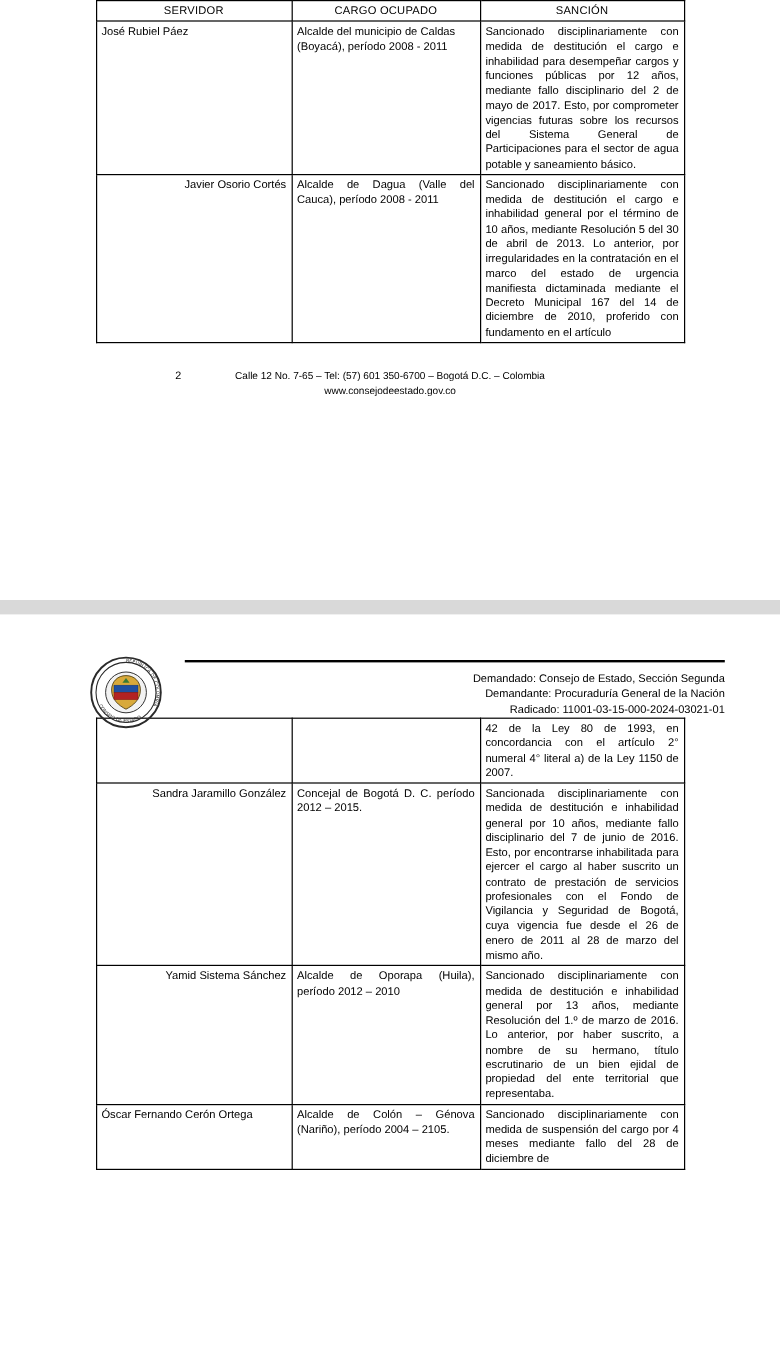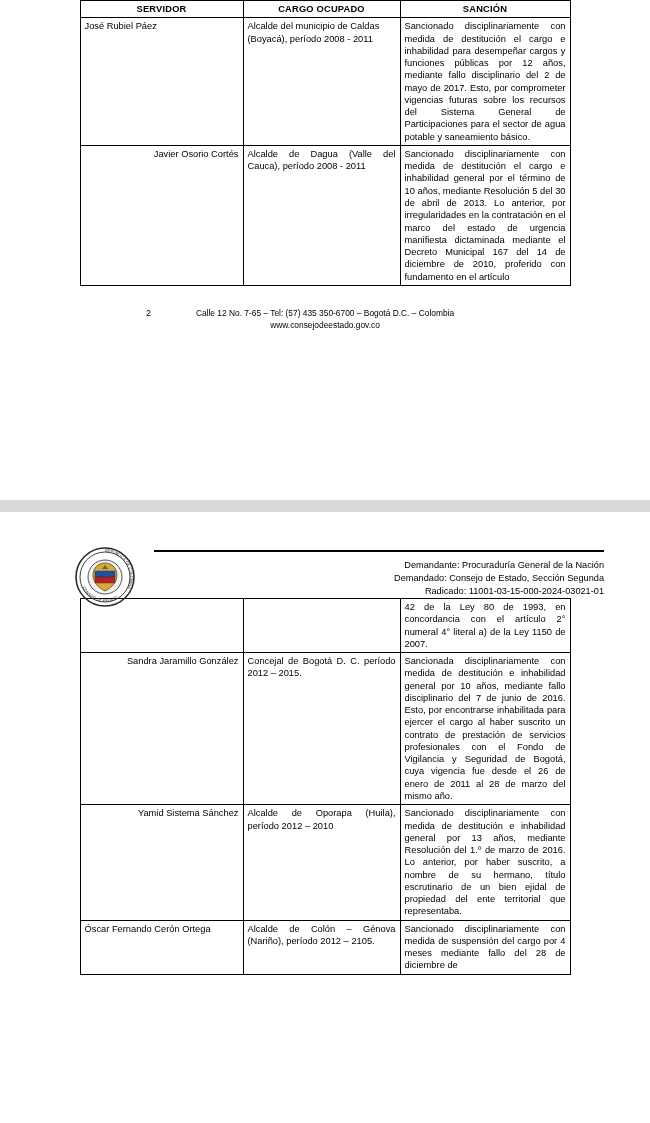--- a/index.html
+++ b/index.html
@@ -38,21 +38,21 @@
   }
   table.doc-table td, table.doc-table th {
     border: 1px solid #000000;
     vertical-align: top;
     padding: 2px 4px;
     font-size: 9.3px;
     line-height: 1.32;
   }
   th.hdr {
     text-align: center;
-    font-weight: bold;
+    font-weight: normal;
     font-size: 9.6px;
     padding: 3px 4px;
     letter-spacing: 0.2px;
   }
   col.c1 { width: 163px; }
   col.c2 { width: 157px; }
   col.c3 { width: 170px; }
 
   td.c-left { text-align: right; }
   td.c-center { }
@@ -141,21 +141,21 @@
       <tr>
         <td class="c-left">Javier Osorio Cortés</td>
         <td class="c-just">Alcalde de Dagua (Valle del Cauca), período 2008 - 2011</td>
         <td class="c-just">Sancionado disciplinariamente con medida de destitución el cargo e inhabilidad general por el término de 10 años, mediante Resolución 5 del 30 de abril de 2013. Lo anterior, por irregularidades en la contratación en el marco del estado de urgencia manifiesta dictaminada mediante el Decreto Municipal 167 del 14 de diciembre de 2010, proferido con fundamento en el artículo</td>
       </tr>
     </tbody>
   </table>
 
   <div class="footer">
     <span class="pg">2</span>
-    <div>Calle 12 No. 7-65 – Tel: (57) 435 350-6700 – Bogotá D.C. – Colombia</div>
+    <div>Calle 12 No. 7-65 – Tel: (57) 601 350-6700 – Bogotá D.C. – Colombia</div>
     <div class="line2">www.consejodeestado.gov.co</div>
   </div>
 </div>
 
 <div class="gap"></div>
 
 <div class="page page-2 overflow-clip">
 
   <div class="p2-header">
     <div class="seal">
@@ -173,22 +173,22 @@
         </text>
         <path id="sealBot" d="M16 31 a25 25 0 0 0 50 0" fill="none"></path>
         <text font-family="DejaVu Sans, sans-serif" font-size="3.9" fill="#2b2b2b">
           <textPath href="#sealBot" startOffset="14%">CONSEJO DE ESTADO</textPath>
         </text>
       </svg>
     </div>
     <div class="hdr-right">
       <div class="hdr-rule"></div>
       <div class="hdr-lines">
+        <div>Demandado: Consejo de Estado, Sección Segunda</div>
         <div>Demandante: Procuraduría General de la Nación</div>
-        <div>Demandado: Consejo de Estado, Sección Segunda</div>
         <div>Radicado: 11001-03-15-000-2024-03021-01</div>
       </div>
     </div>
   </div>
 
   <div class="table2-wrap">
     <table class="doc-table">
       <colgroup>
           <col class="c1">
           <col class="c2">
@@ -205,19 +205,19 @@
           <td class="c-just">Concejal de Bogotá D. C. período 2012 – 2015.</td>
           <td class="c-just">Sancionada disciplinariamente con medida de destitución e inhabilidad general por 10 años, mediante fallo disciplinario del 7 de junio de 2016. Esto, por encontrarse inhabilitada para ejercer el cargo al haber suscrito un contrato de prestación de servicios profesionales con el Fondo de Vigilancia y Seguridad de Bogotá, cuya vigencia fue desde el 26 de enero de 2011 al 28 de marzo del mismo año.</td>
         </tr>
         <tr>
           <td class="c-left">Yamid Sistema Sánchez</td>
           <td class="c-just">Alcalde de Oporapa (Huila), período 2012 – 2010</td>
           <td class="c-just">Sancionado disciplinariamente con medida de destitución e inhabilidad general por 13 años, mediante Resolución del 1.º de marzo de 2016. Lo anterior, por haber suscrito, a nombre de su hermano, título escrutinario de un bien ejidal de propiedad del ente territorial que representaba.</td>
         </tr>
         <tr class="cut-row">
           <td class="c-just">Óscar Fernando Cerón Ortega</td>
-          <td class="c-just">Alcalde de Colón – Génova (Nariño), período 2012 – 2105.</td>
+          <td class="c-just">Alcalde de Colón – Génova (Nariño), período 2004 – 2105.</td>
           <td class="c-just">Sancionado disciplinariamente con medida de suspensión del cargo por 4 meses mediante fallo del 28 de diciembre de</td>
         </tr>
       </tbody>
     </table>
   </div>
 </div>
 
 </body></html>

